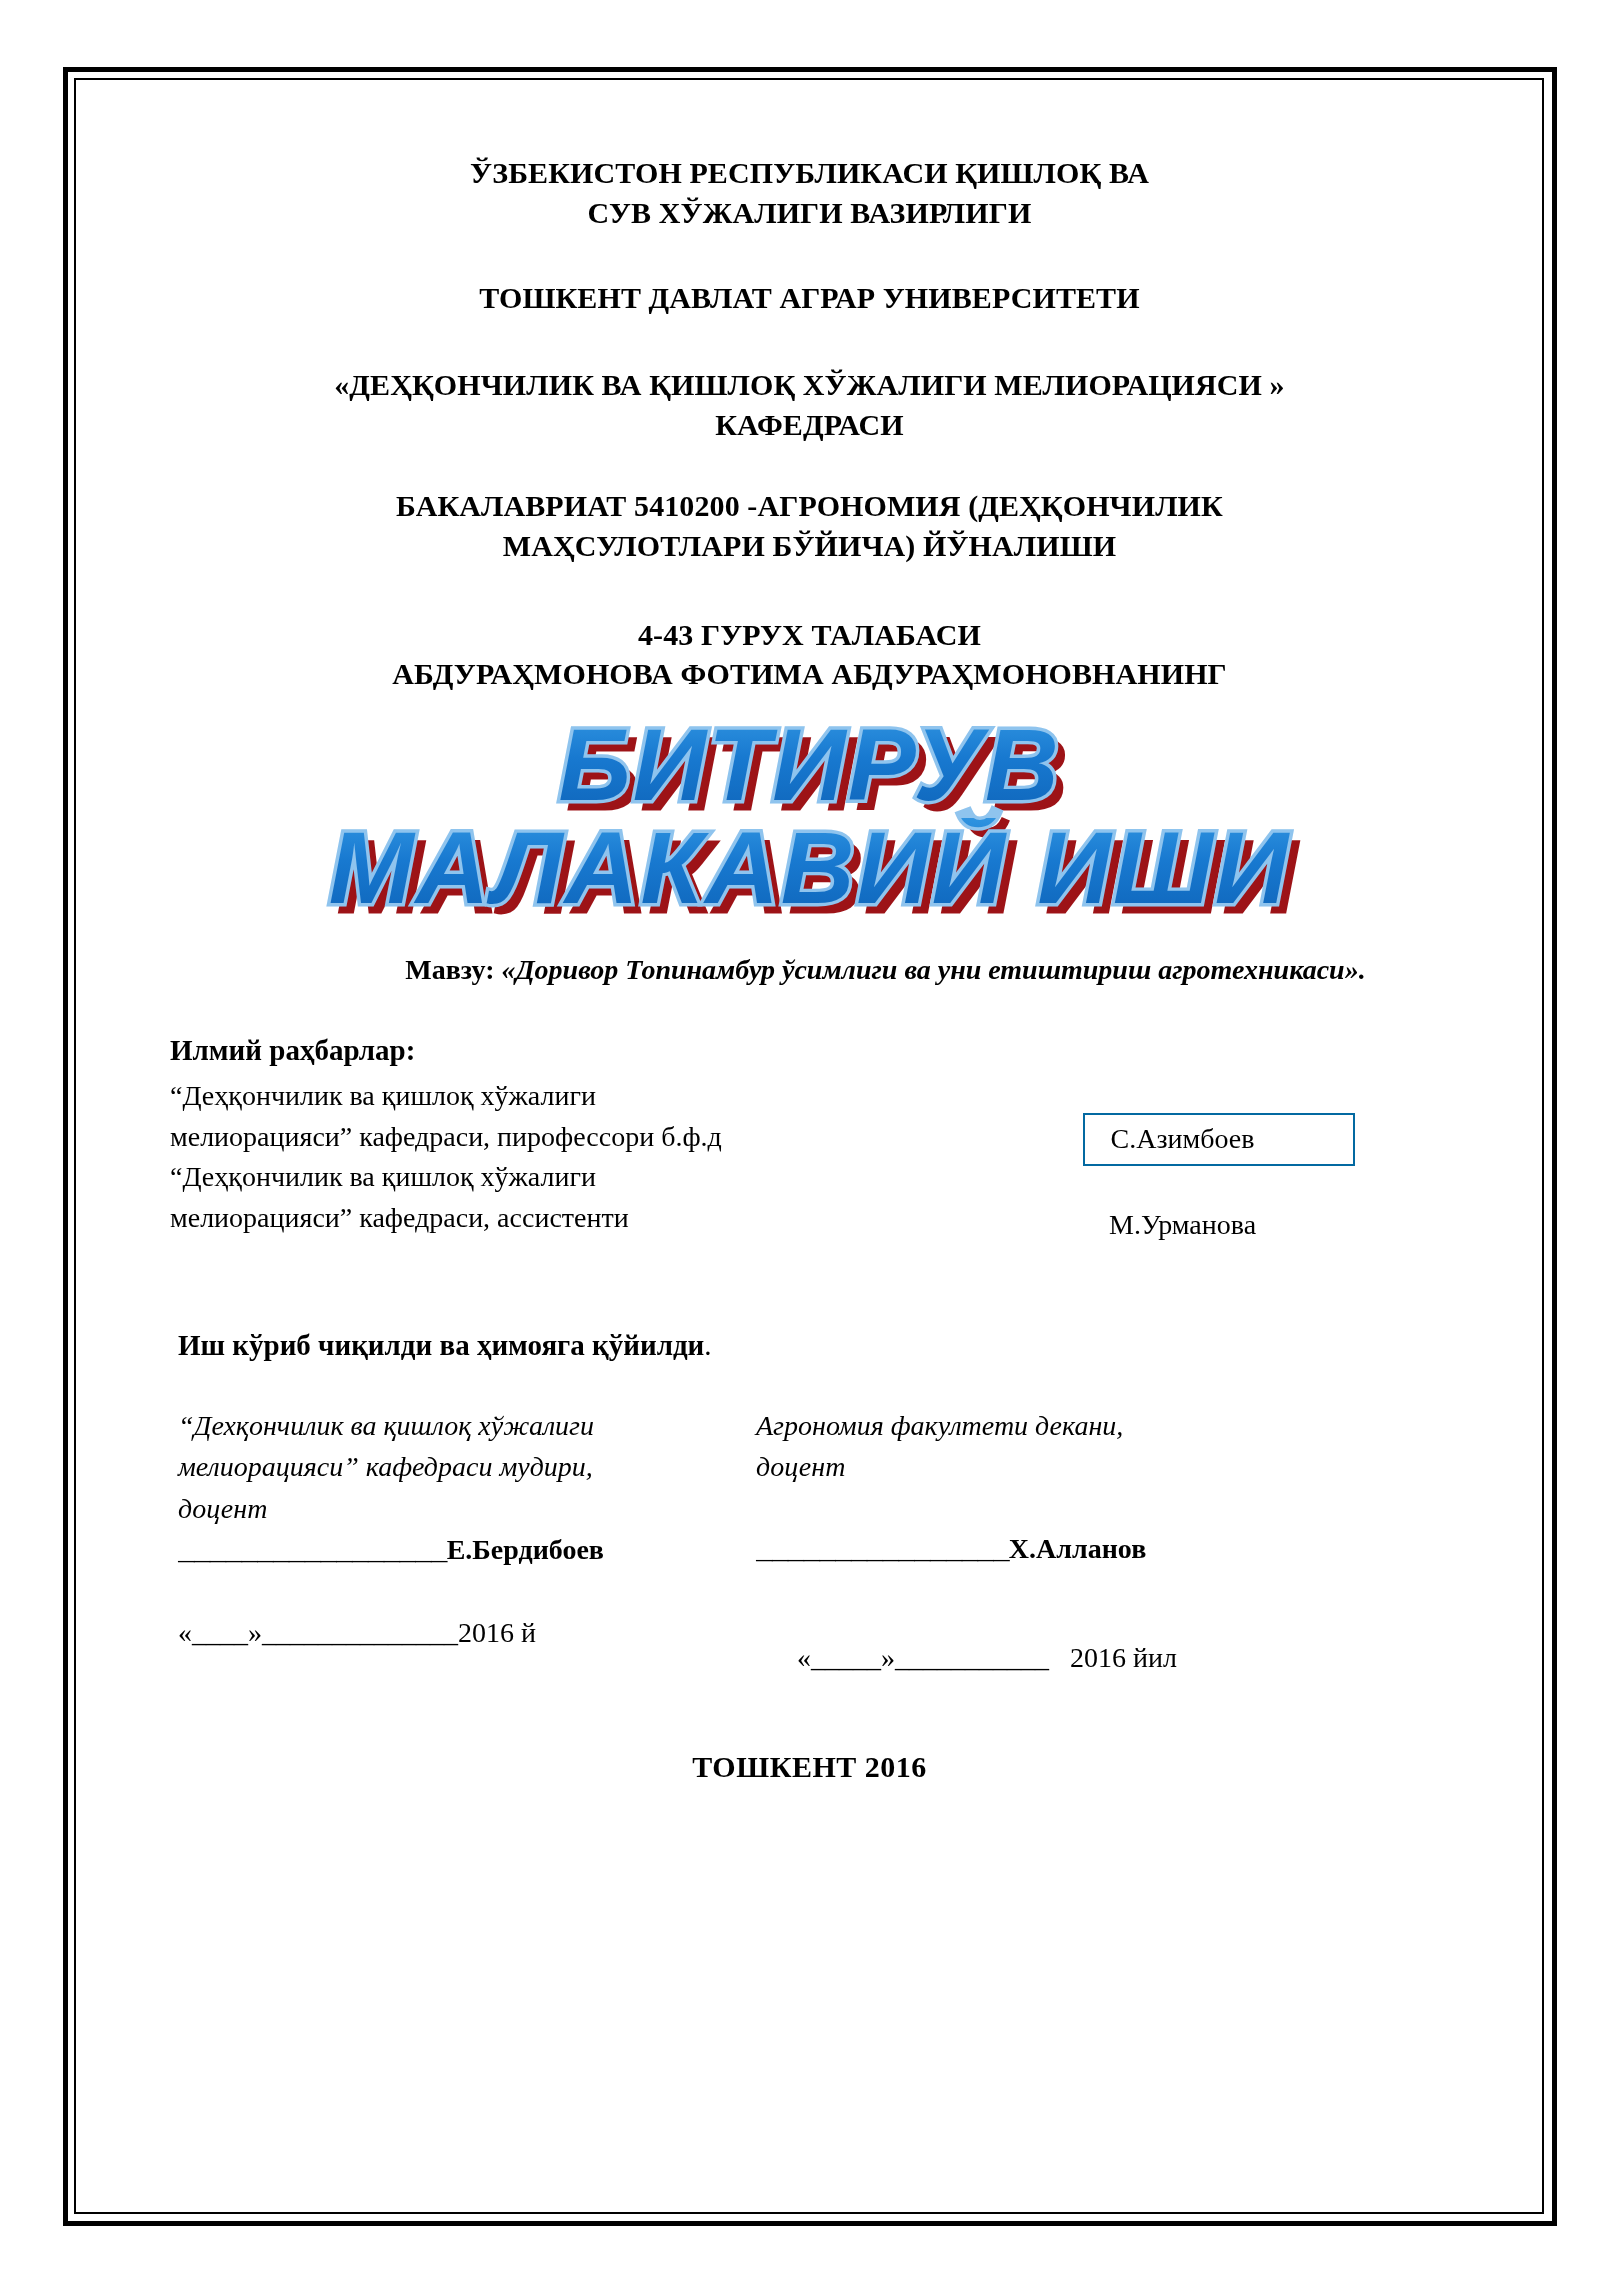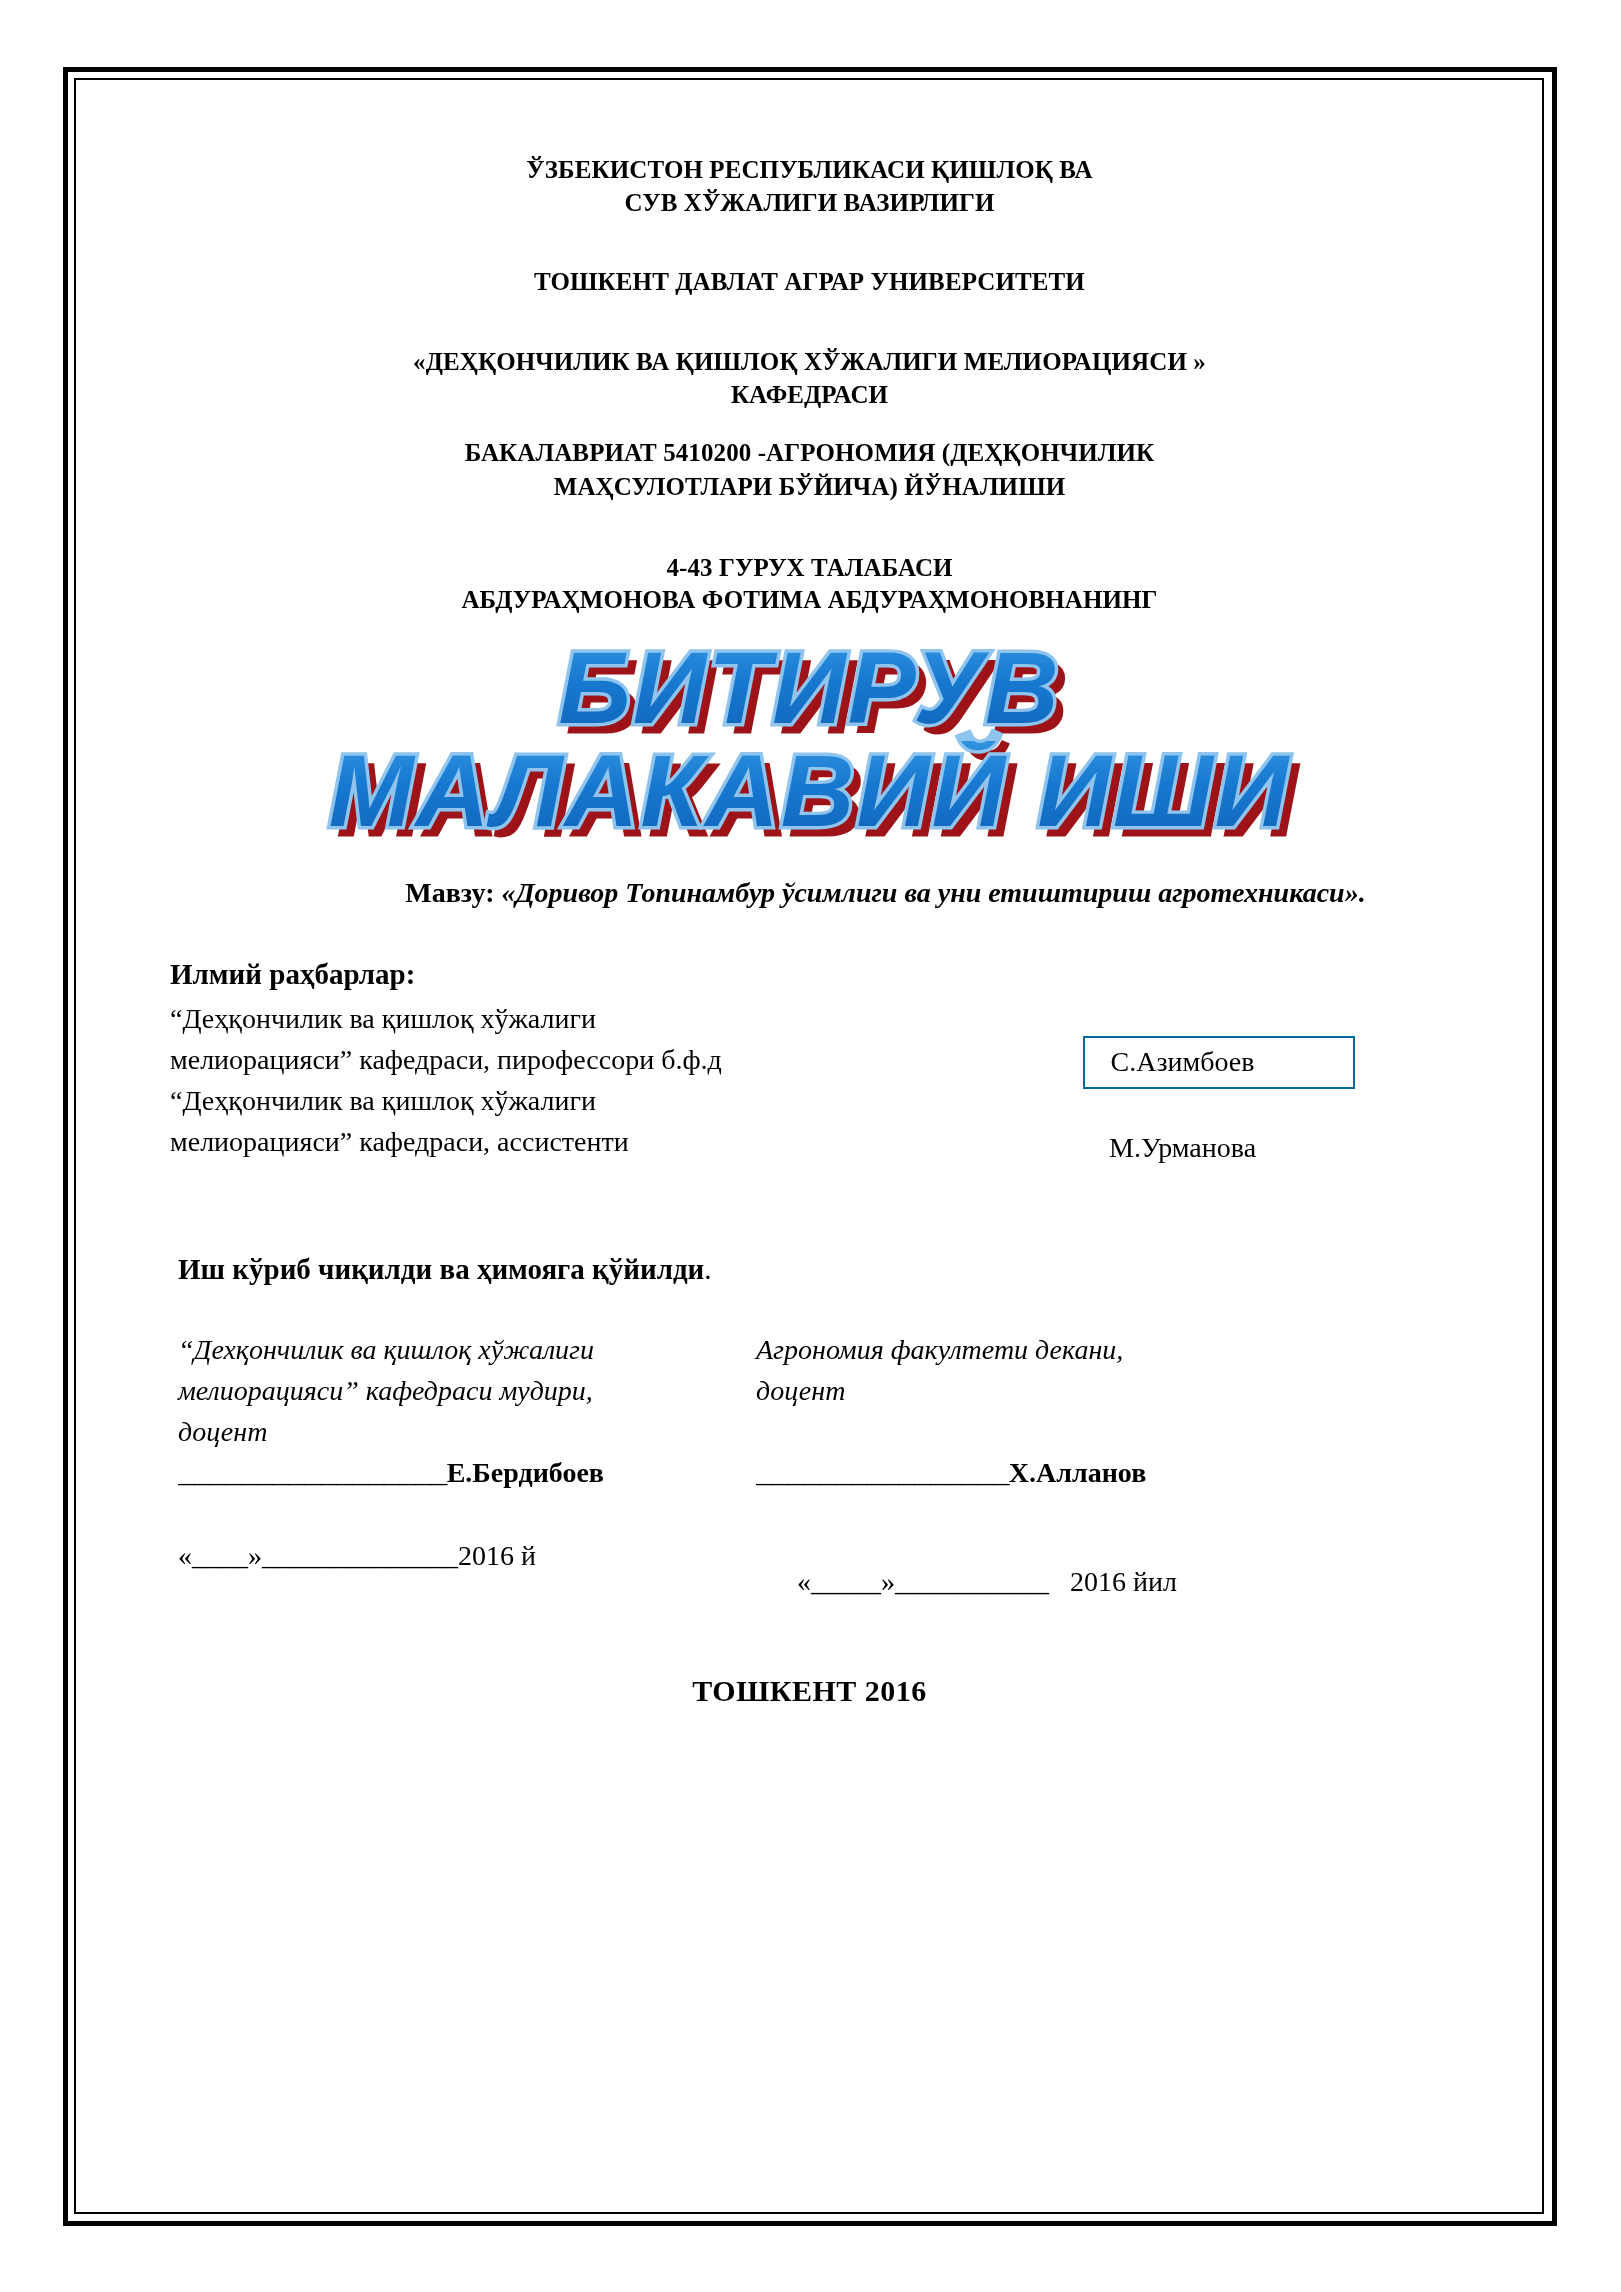--- a/index.html
+++ b/index.html
@@ -51,30 +51,30 @@
     top: 98px;
     width: 1431px;
     height: 2097px;
     box-sizing: border-box;
   }
 
   
   .hdr {
     text-align: center;
     font-weight: bold;
-    font-size: 25px;
+    font-size: 30px;
     line-height: 1.33;
     letter-spacing: 0.1px;
   }
   .hdr-tight { line-height: 1.30; }
 
   .block-ministry { margin-top: 55px; }
   .block-university { margin-top: 45px; }
   .block-department { margin-top: 47px; }
-  .block-program   { margin-top: 25px; }
+  .block-program   { margin-top: 42px; }
   .block-student   { margin-top: 49px; }
 
   
   .wordart {
     margin-top: 21.6px;
     text-align: center;
     line-height: 0.99;
     user-select: none;
   }
   .wa-line {

